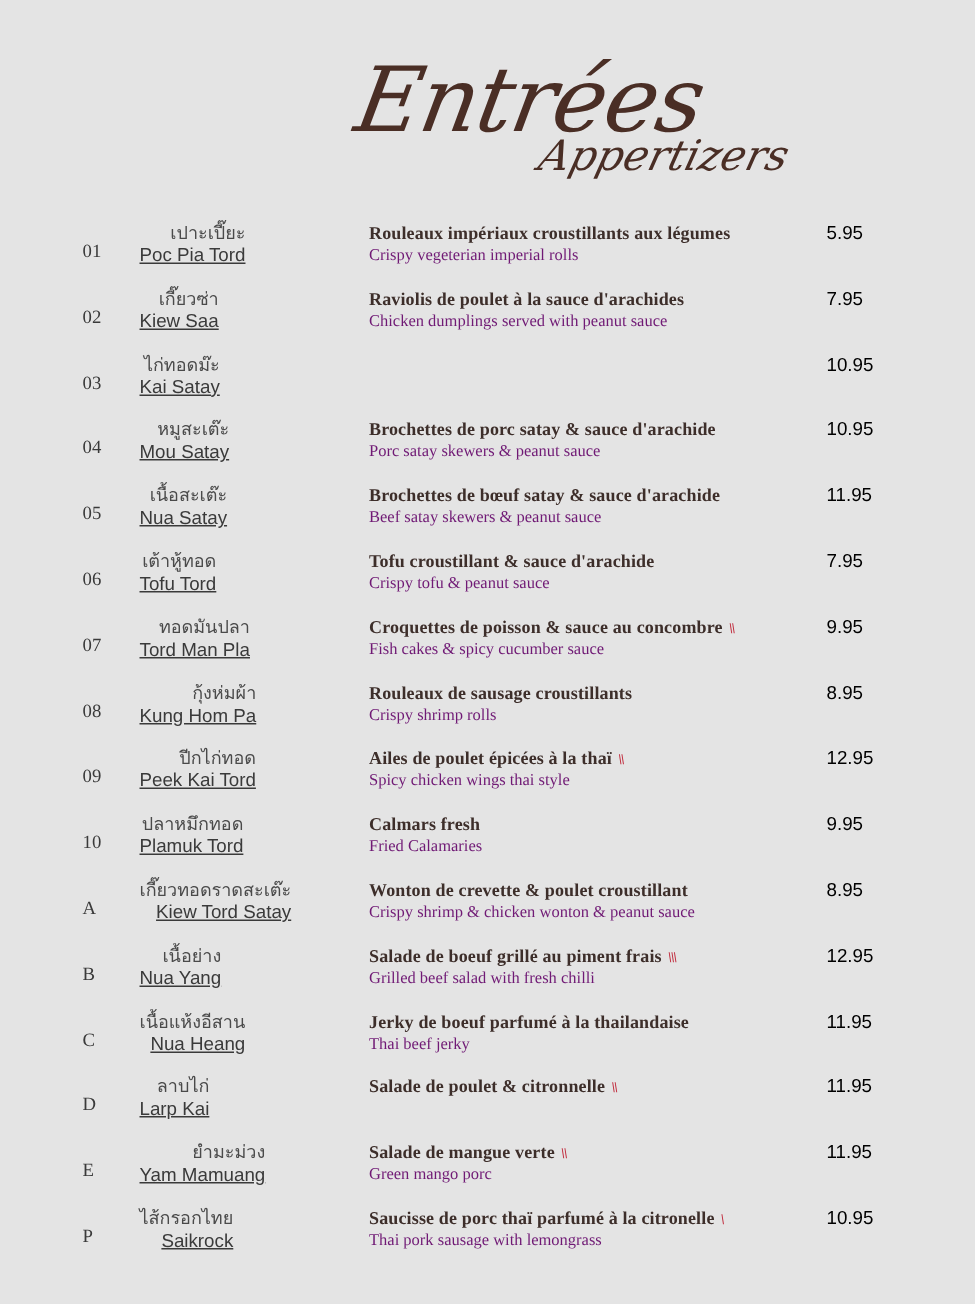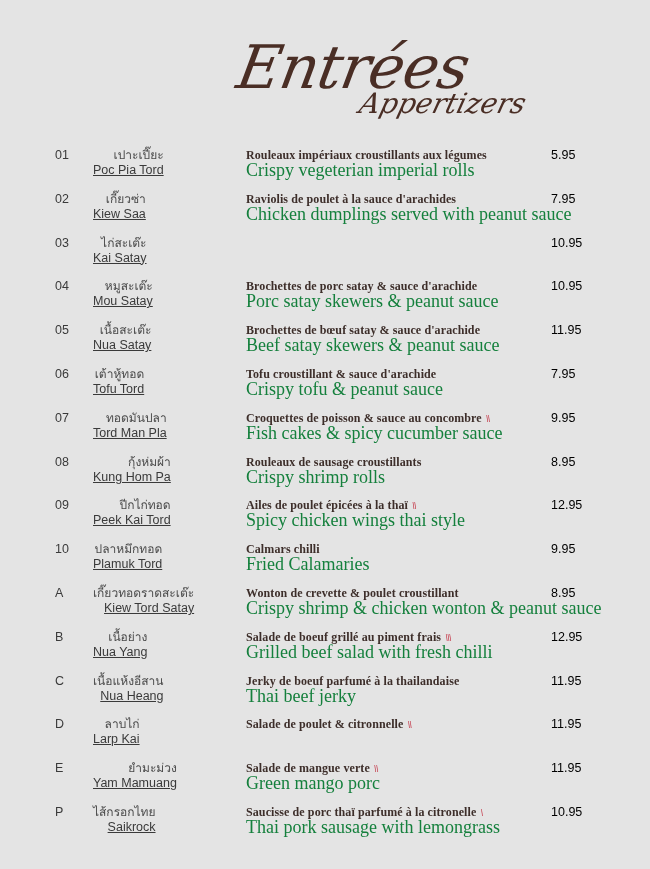--- a/index.html
+++ b/index.html
@@ -53,24 +53,25 @@
       top: 147px;
       width: 650px;
     }
     .row {
       position: relative;
       height: 43.8px;
     }
     .num {
       position: absolute;
       left: 55px;
-      top: 0;
+      top: 12px;
       font-size: 12.5px;
       line-height: 16px;
       color: #3a3a3a;
+      font-family: Liberation Serif, serif;
     }
     .names {
       position: absolute;
       left: 93px;
       top: 0;
       text-align: right;
     }
     .thai {
       font-family: "DejaVu Sans", sans-serif;
       font-size: 12px;
@@ -96,23 +97,23 @@
     .fr {
       font-size: 12px;
       line-height: 16px;
       font-weight: bold;
       color: #3d2e2a;
       display: block;
       height: 15px;
       letter-spacing: 0.1px;
     }
     .en {
-      font-size: 18px;
-      line-height: 16px;
-      color: #15803d;
+      font-size: 11px;
+      line-height: 16px;
+      color: #701a75;
       display: block;
     }
     .chili {
       color: #c0283a;
       font-weight: bold;
       font-size: 10px;
       margin-left: 4px;
       letter-spacing: -1px;
       font-style: italic;
     }
@@ -155,21 +156,21 @@
       </div>
     <div class="desc">
         <span class="fr"><span>Raviolis de poulet à la sauce d'arachides</span><span class="chili"></span></span>
         <span class="en">Chicken dumplings served with peanut sauce</span>
       </div>
     <span class="price">7.95</span>
   </div>
   <div class="row">
     <span class="num">03</span>
     <div class="names">
-        <span class="thai">ไก่สะเต๊ะ</span>
+        <span class="thai">ไก่ทอดม๊ะ</span>
         <span class="roman">Kai Satay</span>
       </div>
     <span class="price">10.95</span>
   </div>
   <div class="row">
     <span class="num">04</span>
     <div class="names">
         <span class="thai">หมูสะเต๊ะ</span>
         <span class="roman">Mou Satay</span>
       </div>
@@ -239,21 +240,21 @@
       </div>
     <span class="price">12.95</span>
   </div>
   <div class="row">
     <span class="num">10</span>
     <div class="names">
         <span class="thai">ปลาหมึกทอด</span>
         <span class="roman">Plamuk Tord</span>
       </div>
     <div class="desc">
-        <span class="fr"><span>Calmars chilli</span><span class="chili"></span></span>
+        <span class="fr"><span>Calmars fresh</span><span class="chili"></span></span>
         <span class="en">Fried Calamaries</span>
       </div>
     <span class="price">9.95</span>
   </div>
   <div class="row">
     <span class="num">A</span>
     <div class="names">
         <span class="thai">เกี๊ยวทอดราดสะเต๊ะ</span>
         <span class="roman">Kiew Tord Satay</span>
       </div>

